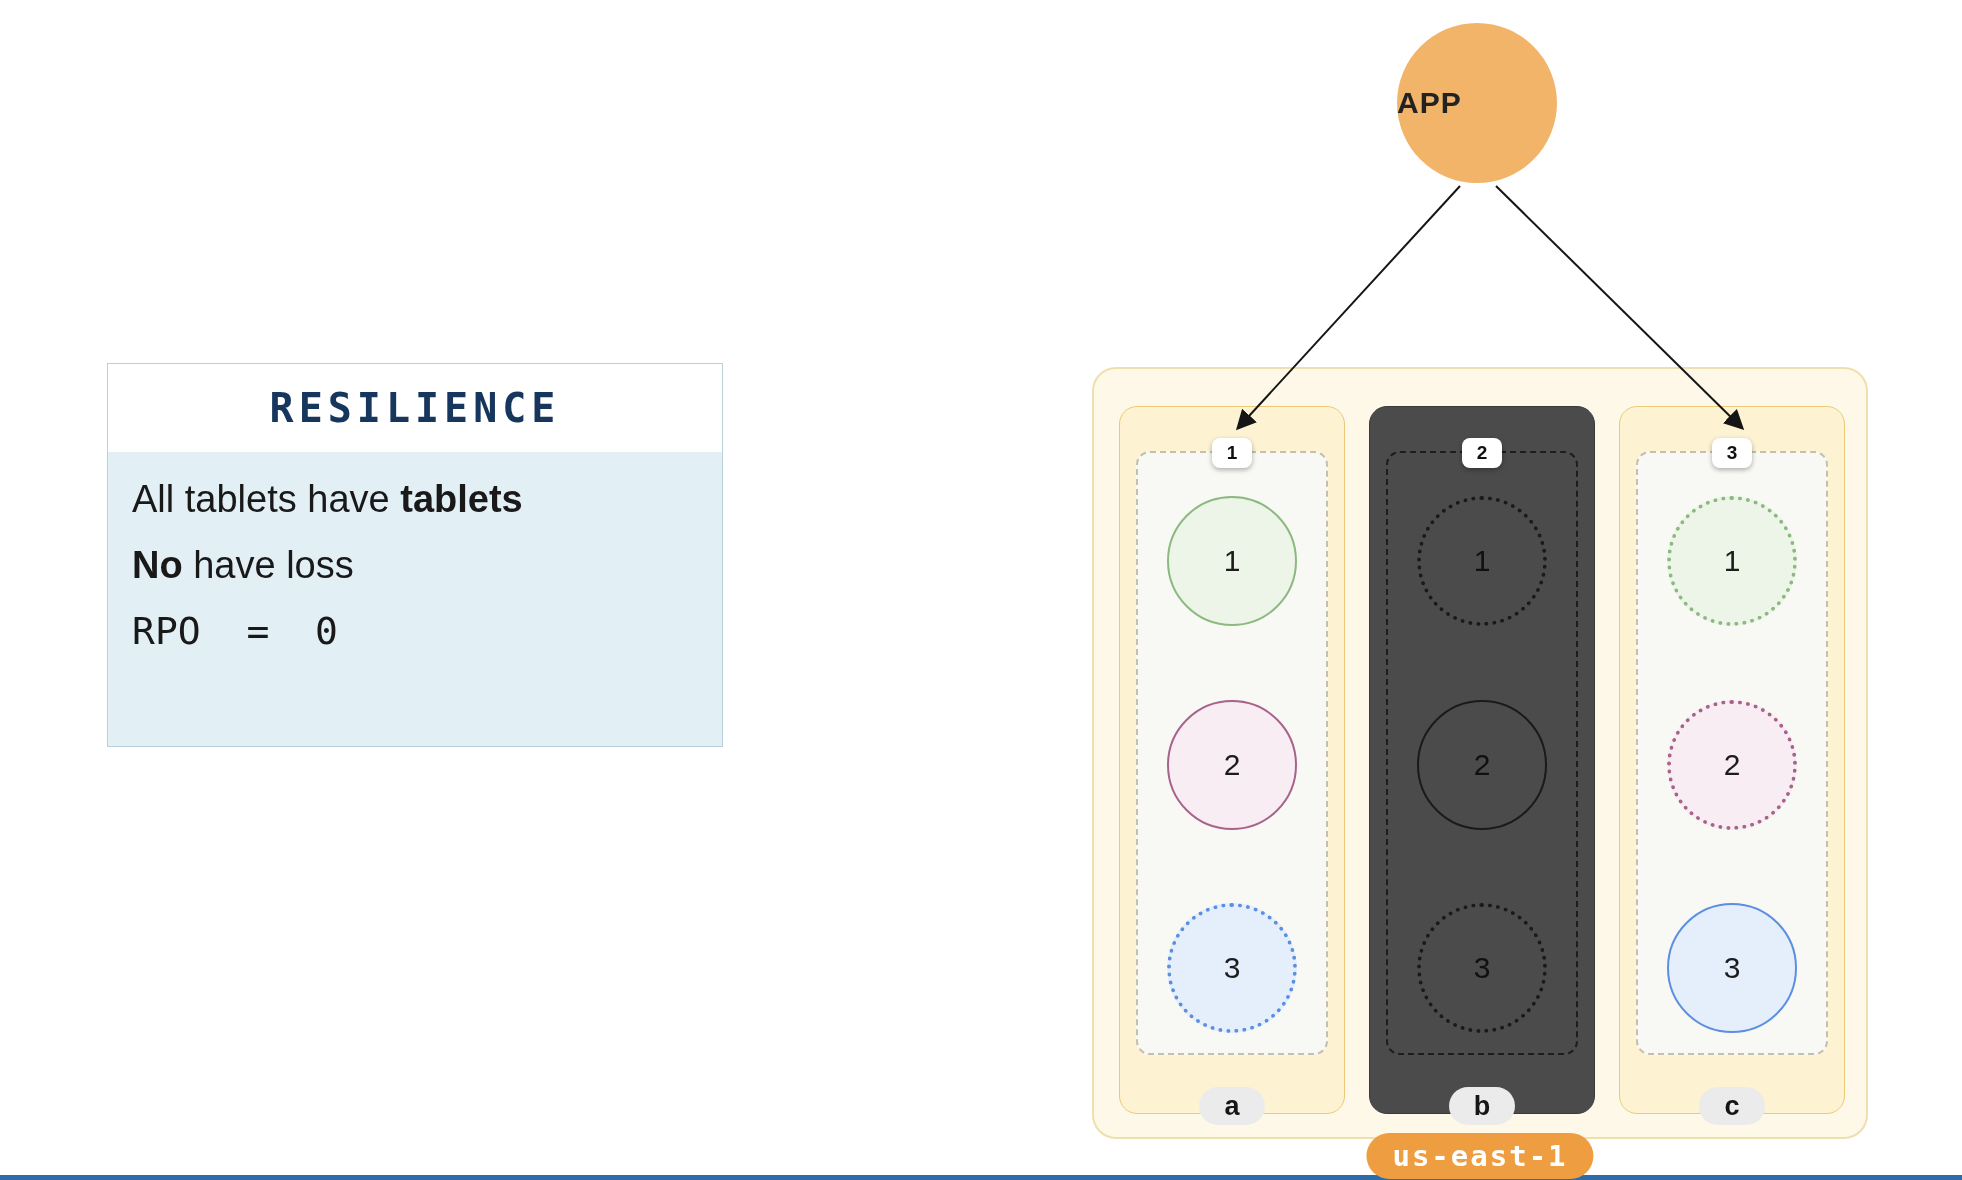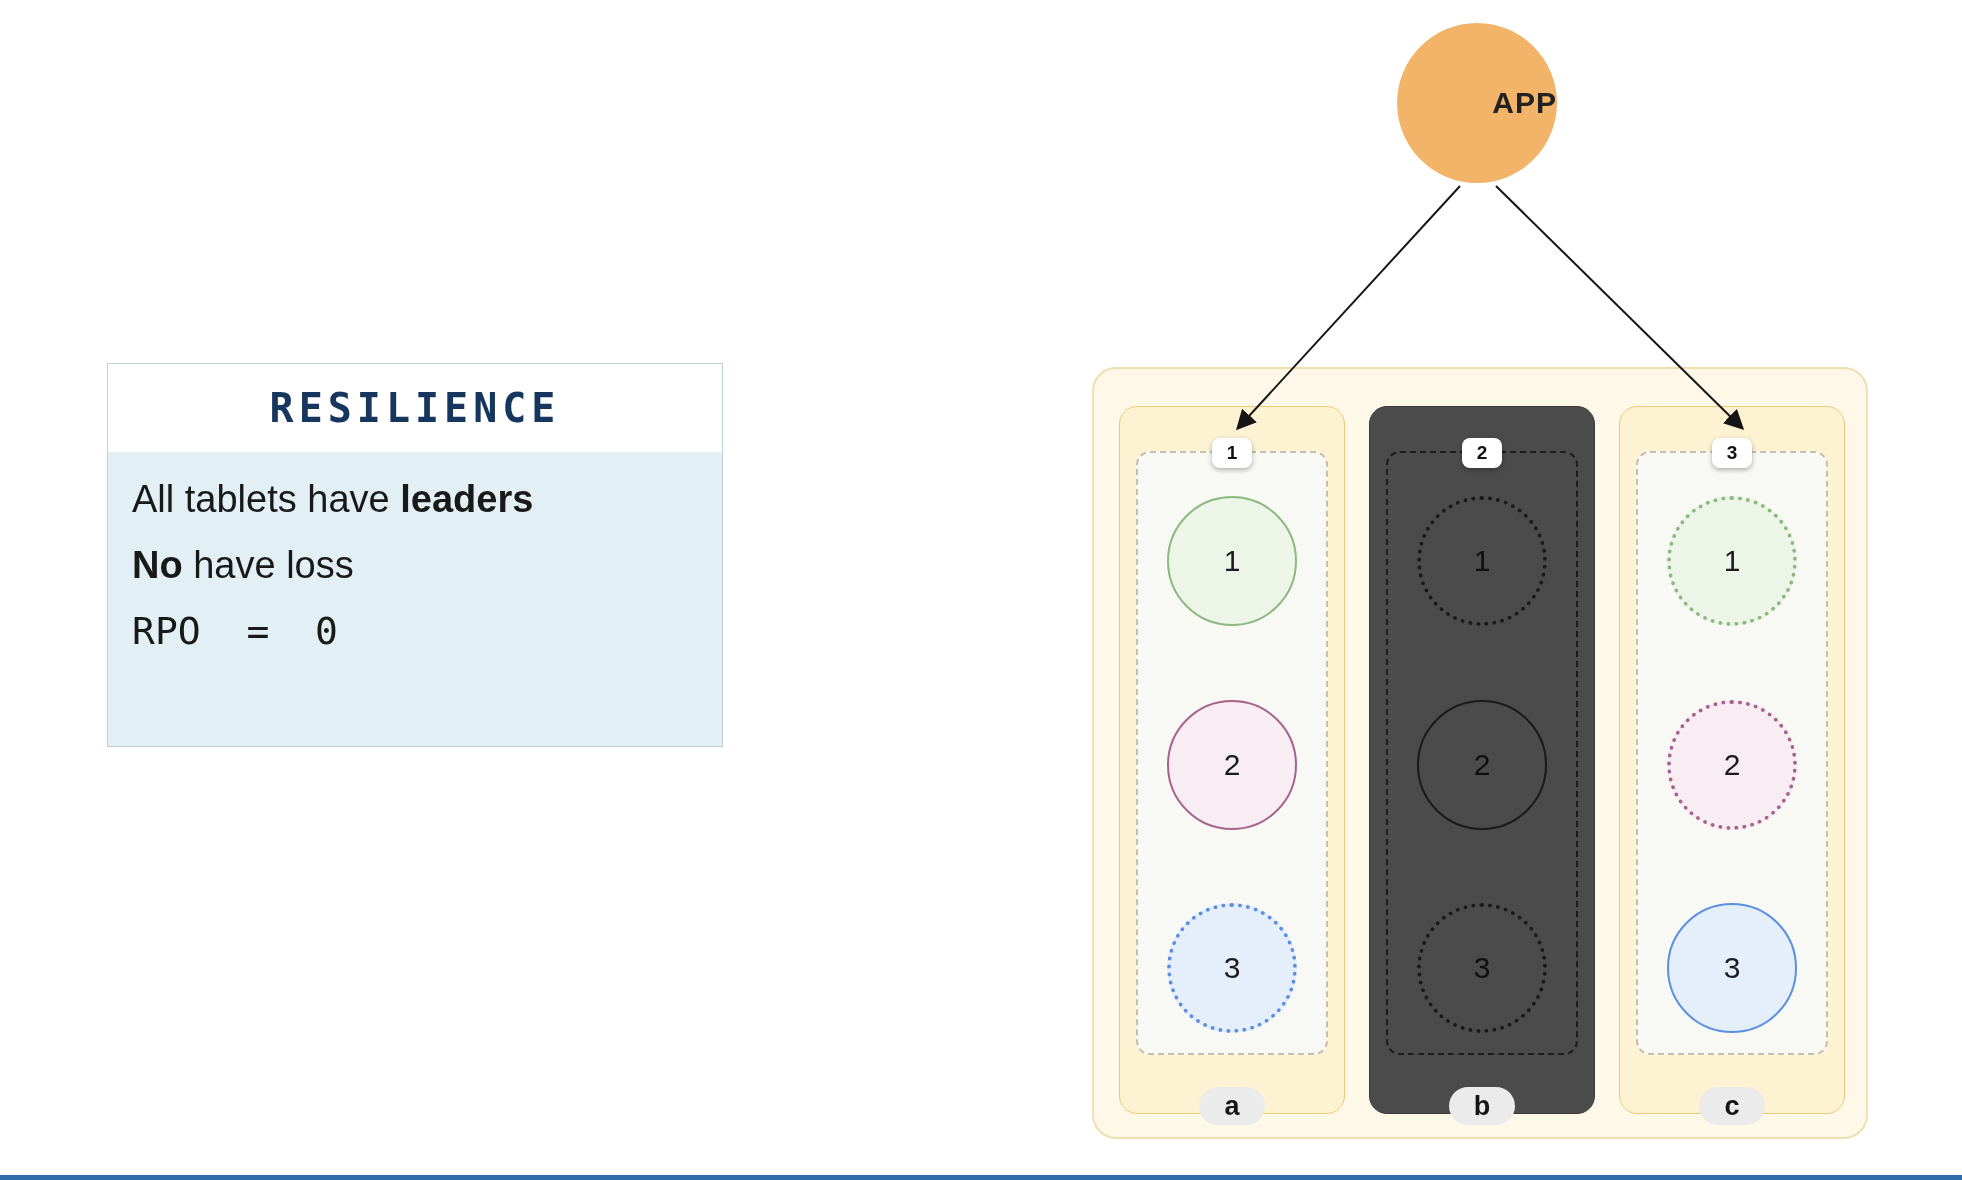--- a/index.html
+++ b/index.html
@@ -13,21 +13,21 @@
   .card-title{margin:9px;font-family:"DejaVu Sans Mono",monospace;font-weight:700;
               font-size:40px;letter-spacing:5px;color:#17365d;}
   .card-body{position:absolute;left:0;right:0;top:88px;bottom:0;background:#e2f0f6;
              padding:14px 24px;box-sizing:border-box;}
   .line{margin:0;line-height:66px;font-size:38px;color:#191919;white-space:pre;}
   .line strong{font-weight:700;}
   .line.mono{font-family:"DejaVu Sans Mono",monospace;font-weight:400;}
 
   
   .app{position:absolute;left:1397px;top:23px;width:160px;height:160px;border-radius:50%;
-       background:#f2b469;display:flex;align-items:center;justify-content:flex-end;
+       background:#f2b469;display:flex;align-items:center;justify-content:flex-start;
        font-weight:700;font-size:30px;letter-spacing:1px;color:#222;}
 
   
   .arrows{position:absolute;left:0;top:0;width:1962px;height:1180px;
           pointer-events:none;z-index:6;}
 
   
   .region{position:absolute;left:1092px;top:367px;width:776px;height:772px;
           background:#fdf8e8;border:2px solid #efdfae;border-radius:24px;box-sizing:border-box;}
   .region-pill{position:absolute;left:50%;transform:translateX(-50%);bottom:-42px;height:46px;
@@ -73,21 +73,21 @@
 </head>
 <body>
 
 <div class="stage">
 
   <div class="card">
     <div class="card-header">
       <h1 class="card-title">RESILIENCE</h1>
     </div>
     <div class="card-body">
-      <p class="line"><span>All tablets have </span><strong>leaders</strong></p>
+      <p class="line"><span>All tablets have </span><strong>tablets</strong></p>
       <p class="line"><strong>No</strong><span> have loss</span></p>
       <p class="line mono">RPO  =  0</p>
     </div>
   </div>
 
   <div class="app">
     <span>APP</span>
   </div>
 
   <svg class="arrows" viewBox="0 0 1962 1180" xmlns="http://www.w3.org/2000/svg">
@@ -143,16 +143,17 @@
         <div class="tablet pos-2 ring-maroon ring-dotted">
             <span>2</span>
           </div>
         <div class="tablet pos-3 ring-blue ring-solid">
             <span>3</span>
           </div>
       </div>
       <div class="zone-label">c</div>
     </div>
 
+    <div class="region-pill">us-east-1</div>
   </div>
 
   <div class="bottom-bar"></div>
 </div>
 
 </body></html>

